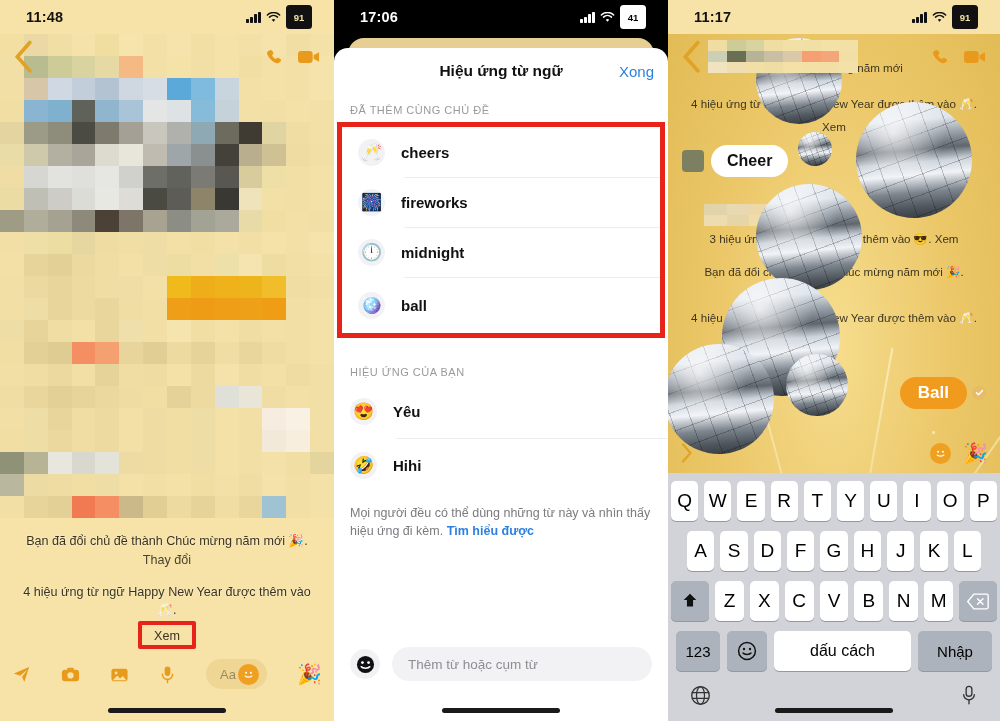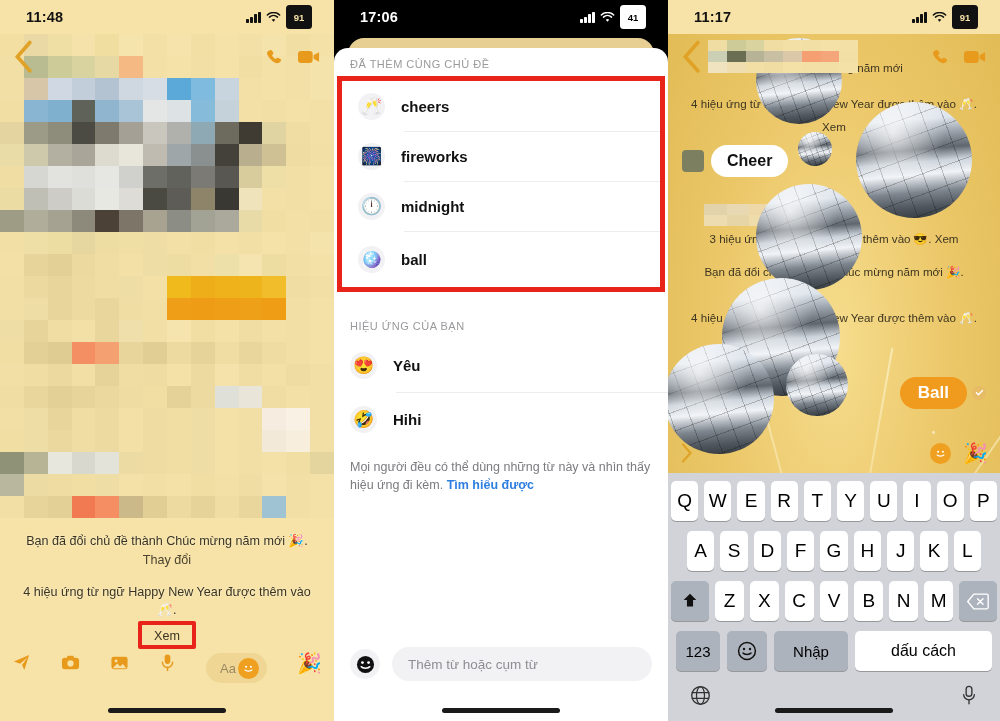--- a/index.html
+++ b/index.html
@@ -63,21 +63,21 @@
   }
   .sys-action { font-size: 12.6px; color: #4a4430; margin-bottom: 16px; }
   .xem-wrap { display: inline-block; position: relative; padding: 5px 16px; }
   .xem-box {
     position: absolute; inset: 0; border: 4px solid #e8231a; border-radius: 2px;
   }
   .xem-label { position: relative; font-size: 12.6px; color: #3a3322; }
 
   .left-toolbar {
     position: absolute; left: 0; right: 0; bottom: 26px; height: 42px;
-    display: flex; gap: 30px; padding: 0 12px; z-index: 25;
+    display: flex; align-items: center; gap: 30px; padding: 0 12px; z-index: 25;
   }
   .tb-ic { color: #e89a1c; flex: none; }
   .aa-field {
     flex: 1; height: 30px; border-radius: 15px; background: rgba(236,209,140,.72);
     display: flex; align-items: center; justify-content: space-between; padding: 0 8px 0 14px;
   }
   .aa-text { font-size: 13px; color: #9a8a62; }
   .smiley {
     width: 21px; height: 21px; border-radius: 50%; background: #f0a020;
     display:flex; align-items:center; justify-content:center; flex:none;
@@ -656,20 +656,24 @@
           <path d="M3.6 5.6a6.6 6.6 0 018.8 0" stroke="currentColor" stroke-width="1.6" fill="none" stroke-linecap="round"></path>
           <path d="M1.3 3.2a9.8 9.8 0 0113.4 0" stroke="currentColor" stroke-width="1.6" fill="none" stroke-linecap="round"></path>
         </svg>
         <span class="batt">41</span>
       </div>
     </div>
 
     <div class="mid-behind"></div>
 
     <div class="sheet">
+      <div class="sheet-head">
+        <div class="sheet-title">Hiệu ứng từ ngữ</div>
+        <div class="sheet-done">Xong</div>
+      </div>
 
       <div class="sec-label">ĐÃ THÊM CÙNG CHỦ ĐỀ</div>
 
       <div class="redbox">
         <div class="eff-row">
           <span class="eff-ic">🥂</span>
           <span class="eff-name">cheers</span>
         </div>
         <div class="eff-row">
           <span class="eff-ic">🎆</span>
@@ -927,22 +931,22 @@
         <div class="krow r4">
           <span class="key num">123</span>
           <span class="key emo">
             <svg width="20" height="20" viewBox="0 0 20 20">
                 <circle cx="10" cy="10" r="8.4" fill="none" stroke="#111" stroke-width="1.5"></circle>
                 <circle cx="7" cy="8" r="1.2" fill="#111"></circle>
                 <circle cx="13" cy="8" r="1.2" fill="#111"></circle>
                 <path d="M6 12c1.3 1.9 6.7 1.9 8 0" stroke="#111" stroke-width="1.5" fill="none" stroke-linecap="round"></path>
               </svg>
           </span>
+          <span class="key space">dấu cách</span>
           <span class="key enter">Nhập</span>
-          <span class="key space">dấu cách</span>
         </div>
         <div class="kbot">
           <span>
             <svg width="21" height="21" viewBox="0 0 22 22">
                 <circle cx="11" cy="11" r="9.2" fill="none" stroke="#333" stroke-width="1.4"></circle>
                 <ellipse cx="11" cy="11" rx="4.2" ry="9.2" fill="none" stroke="#333" stroke-width="1.3"></ellipse>
                 <path d="M2 8h18M2 14h18" stroke="#333" stroke-width="1.3"></path>
               </svg>
           </span>
           <span>

